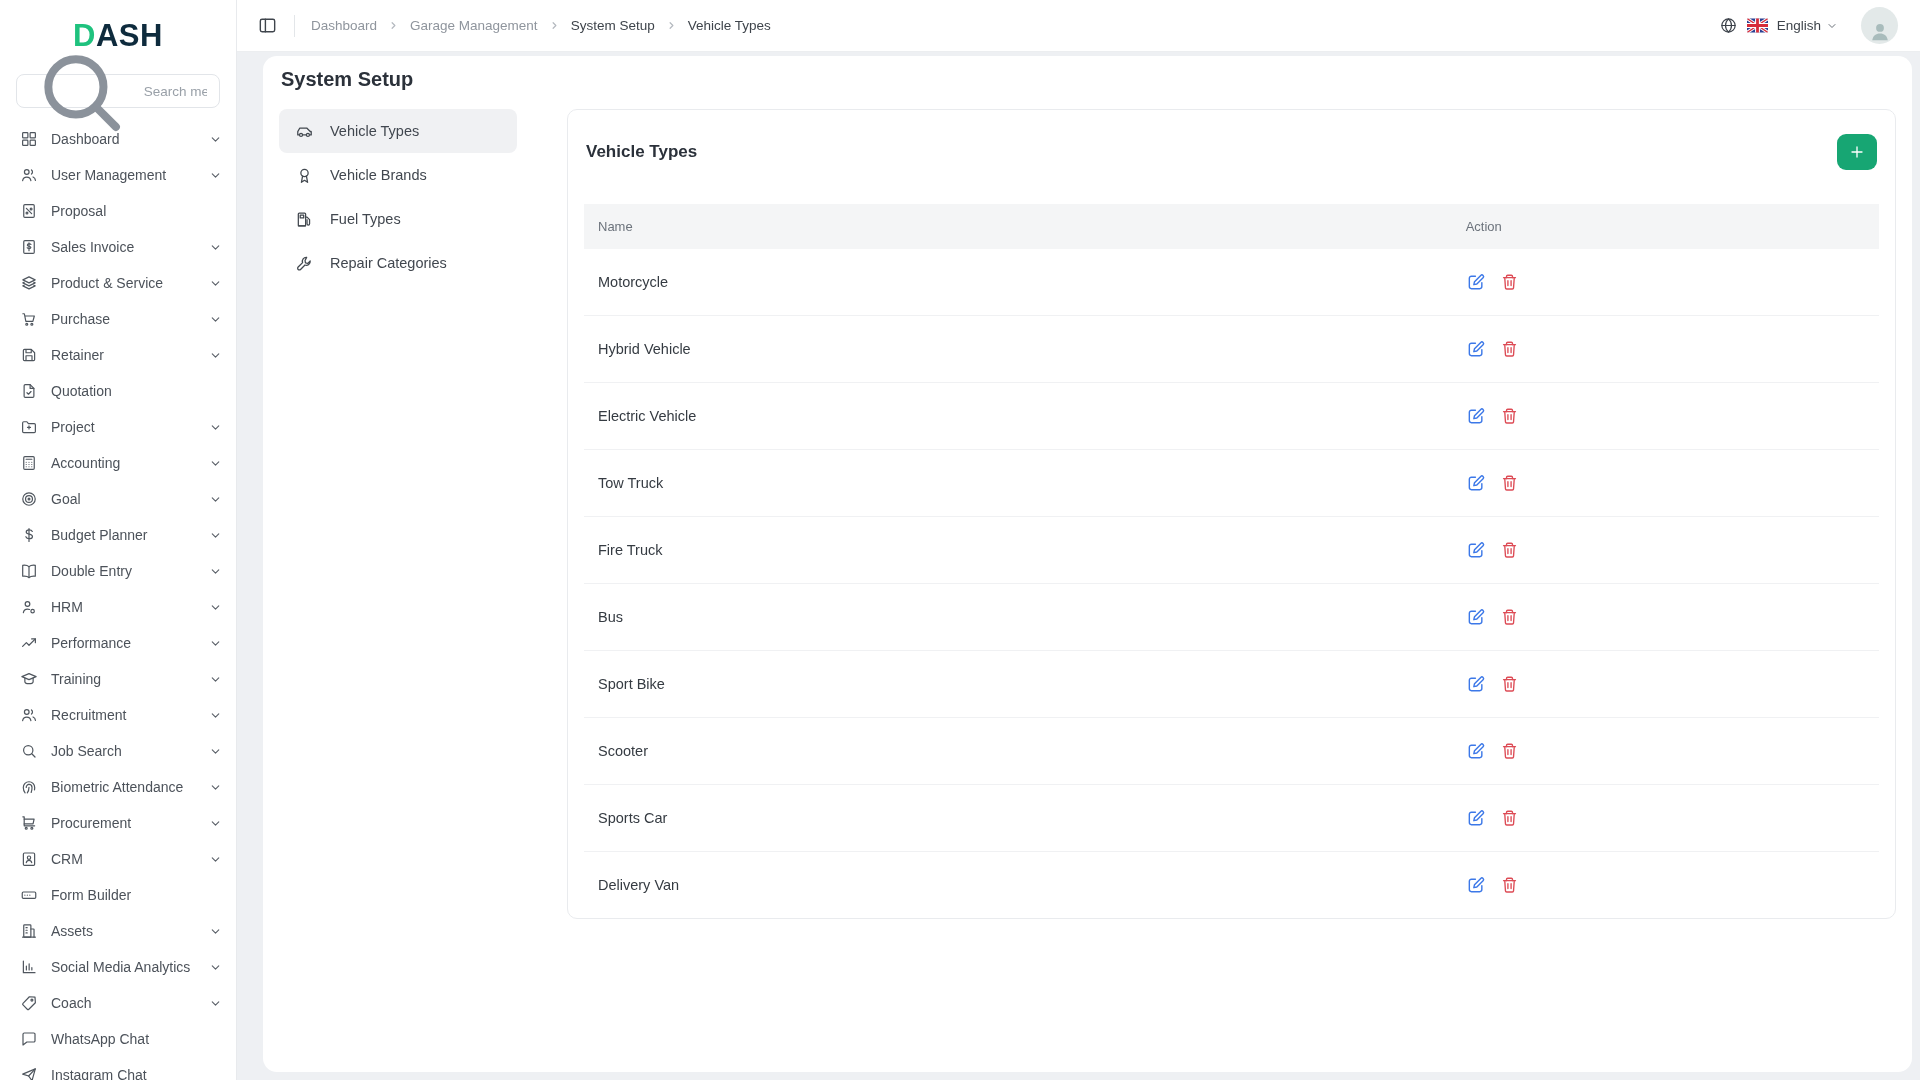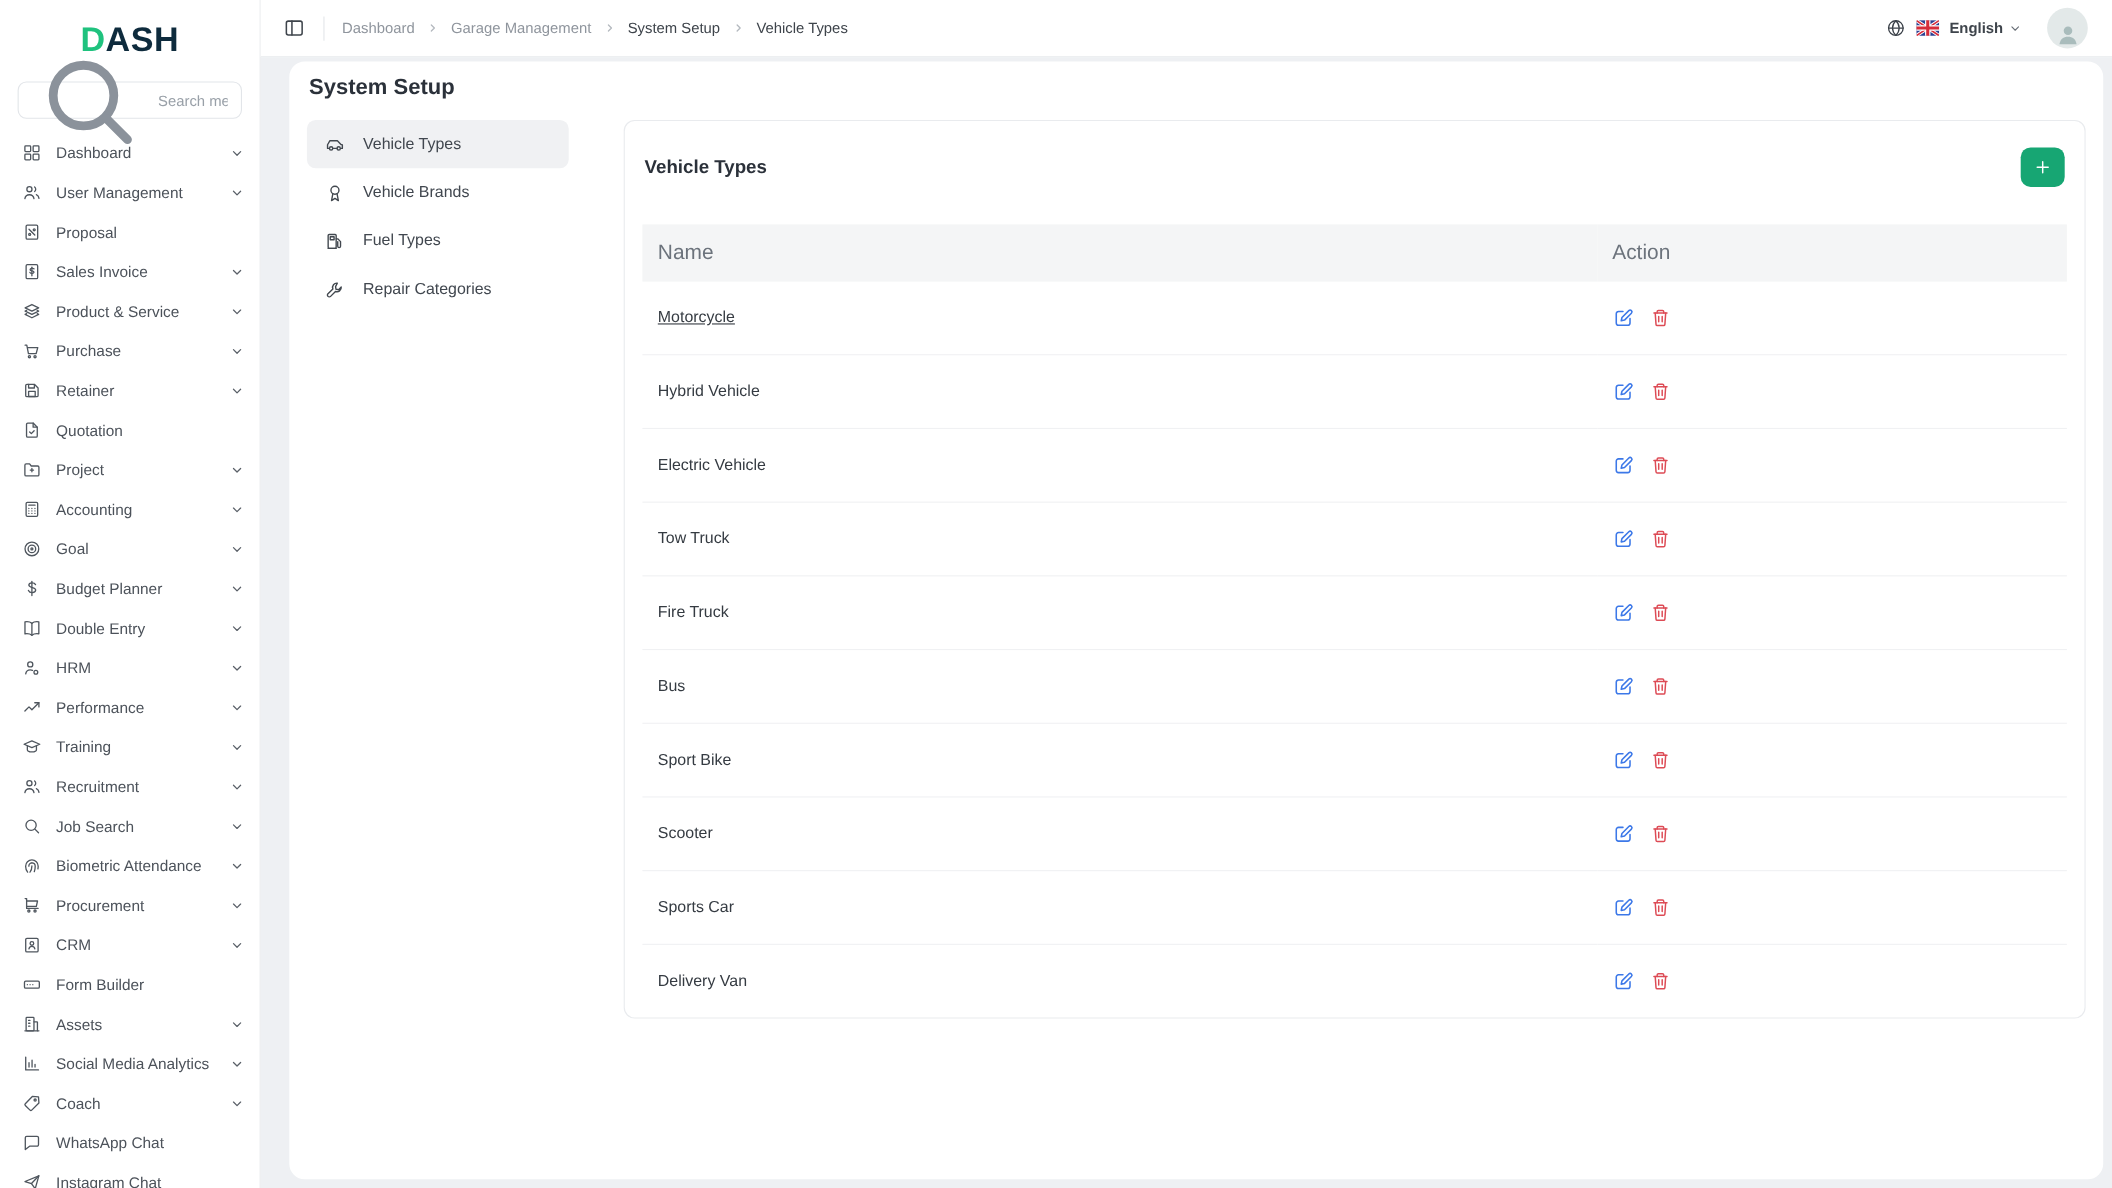--- a/index.html
+++ b/index.html
@@ -23,21 +23,21 @@
 
   
   .main{flex:1;display:flex;flex-direction:column;min-width:0;}
   .topbar{height:52px;min-height:52px;background:#fff;border-bottom:1px solid #eceef0;display:flex;align-items:center;padding:0 22px 0 20px;}
   .tb-toggle{width:21px;height:21px;color:#3f454c;cursor:pointer;flex:none;}
   .tb-divider{width:1px;height:22px;background:#e3e6e9;margin:0 16px;}
   .crumbs{display:flex;align-items:center;gap:11px;font-size:13.5px;}
   .crumb{color:#3e444b;cursor:pointer;}
   .crumb.muted{color:#8f959d;}
   .crumb-sep{width:11px;height:11px;color:#b4b9bf;flex:none;}
-  .tb-right{margin-left:auto;display:flex;align-items:center;gap:9px;font-weight:bold;}
+  .tb-right{margin-left:auto;display:flex;align-items:center;gap:9px;}
   .globe{width:19px;height:19px;color:#3c424a;cursor:pointer;}
   .flag{width:21px;height:15px;border-radius:2px;overflow:hidden;flex:none;}
   .lang{font-size:13.5px;color:#3e444b;cursor:pointer;display:flex;align-items:center;gap:5px;}
   .lang .chev{width:12px;height:12px;color:#6a7078;}
   .avatar{width:37px;height:37px;border-radius:50%;background:#e3e9e9;margin-left:14px;display:flex;align-items:flex-end;justify-content:center;overflow:hidden;cursor:pointer;}
   .avatar svg{width:24px;height:24px;}
 
   
   .content{flex:1;padding:4px 8px 8px 26px;overflow:hidden;}
   .wrapper{background:#fff;border-radius:14px;height:100%;padding:10px 16px 16px;overflow:hidden;}
@@ -48,24 +48,24 @@
   .setup-item.active{background:#f0f1f3;}
   .setup-item .ic{width:19px;height:19px;color:#42484f;flex:none;}
 
   .card{flex:1;background:#fff;border:1px solid #e9ebee;border-radius:10px;padding:16px 16px 0;min-width:0;}
   .card-head{display:flex;align-items:center;justify-content:space-between;margin:2px 2px 28px;}
   .card-title{font-size:17px;font-weight:700;color:#2b313a;}
   .add-btn{width:40px;height:36px;border:none;border-radius:9px;background:#17a673;color:#fff;display:flex;align-items:center;justify-content:center;cursor:pointer;}
   .add-btn svg{width:16px;height:16px;}
 
   table.vt{width:100%;border-collapse:collapse;}
-  table.vt thead th{background:#f4f5f6;text-align:left;font-size:19px;font-weight:500;color:#6c737c;padding:15px 14px;}
+  table.vt thead th{background:#f4f5f6;text-align:left;font-size:13px;font-weight:500;color:#6c737c;padding:15px 14px;}
   th.col-name{width:67%;}
   table.vt tbody td{font-size:14.5px;color:#353b42;padding:23px 14px;border-top:1px solid #f0f1f3;}
-  table.vt tbody tr:first-child td{border-top:none;text-decoration:underline;}
+  table.vt tbody tr:first-child td{border-top:none;}
   .row-actions{display:flex;align-items:center;gap:14px;}
   .icon-btn{background:none;border:none;padding:0;cursor:pointer;display:flex;}
   .icon-btn svg{width:20px;height:20px;}
   .act-edit{color:#3c78e8;}
   .act-del{color:#dd4b55;}
 </style>
 </head>
 <body>
 
 <div class="app">

